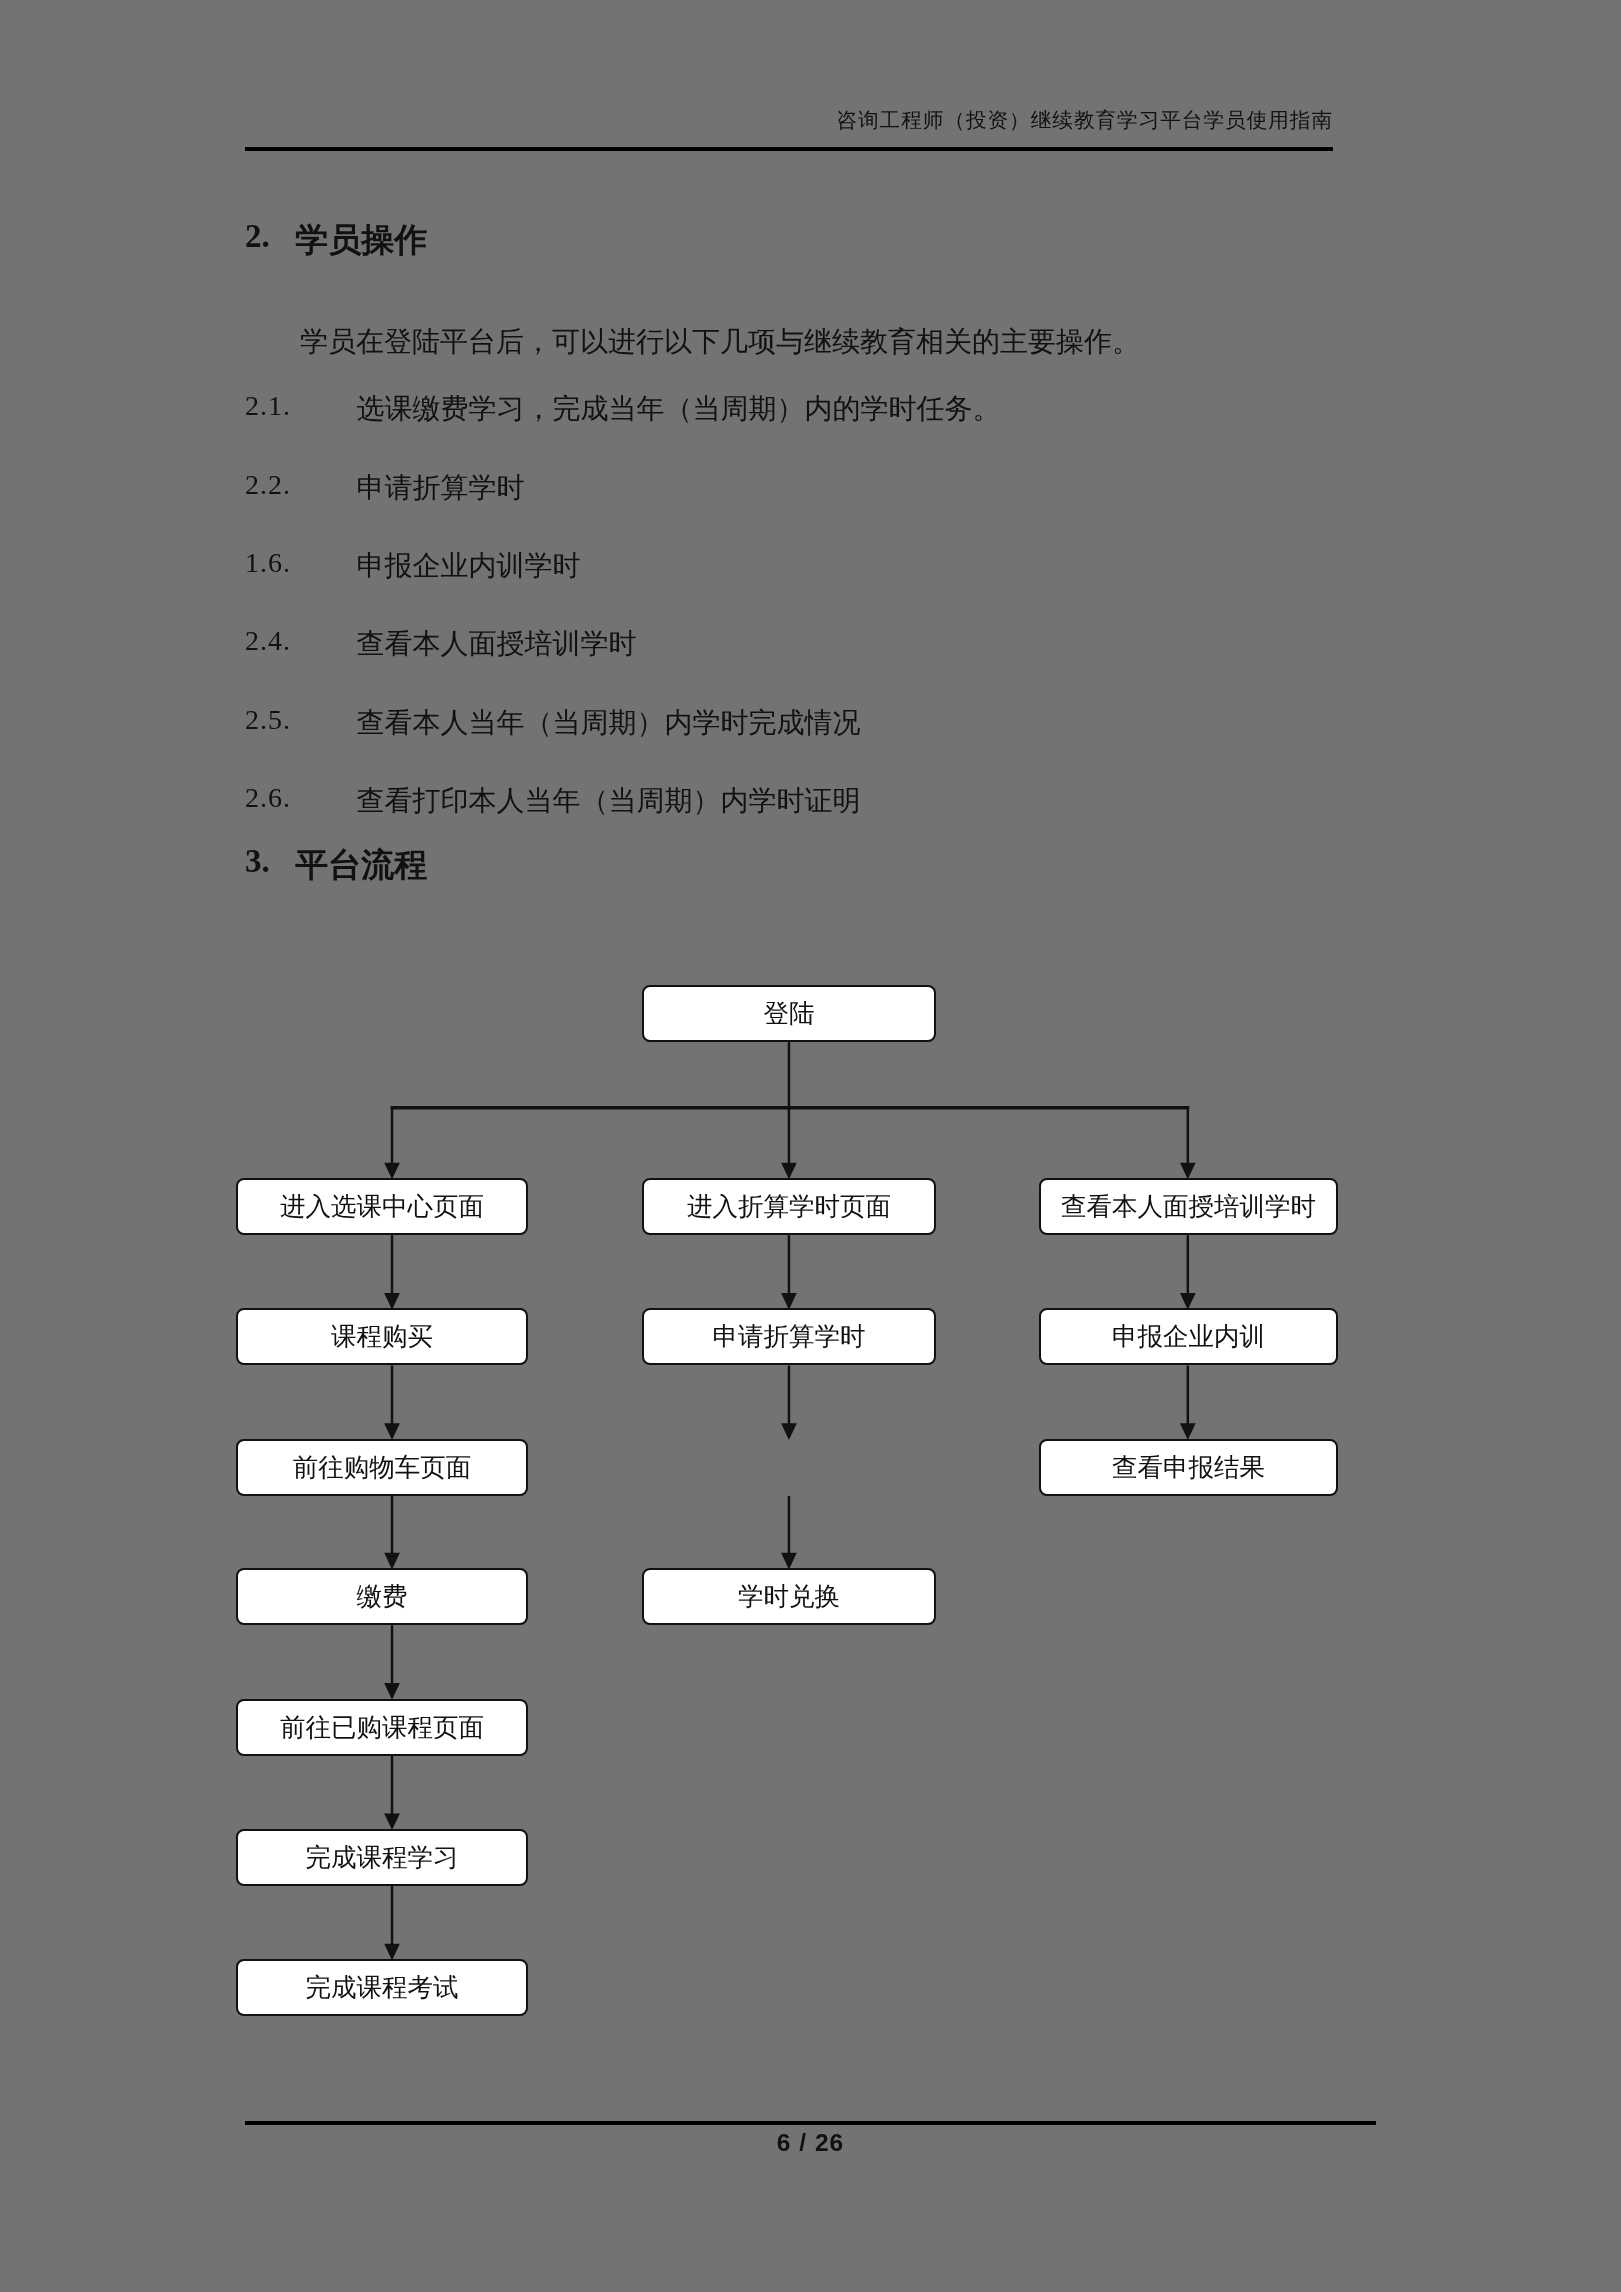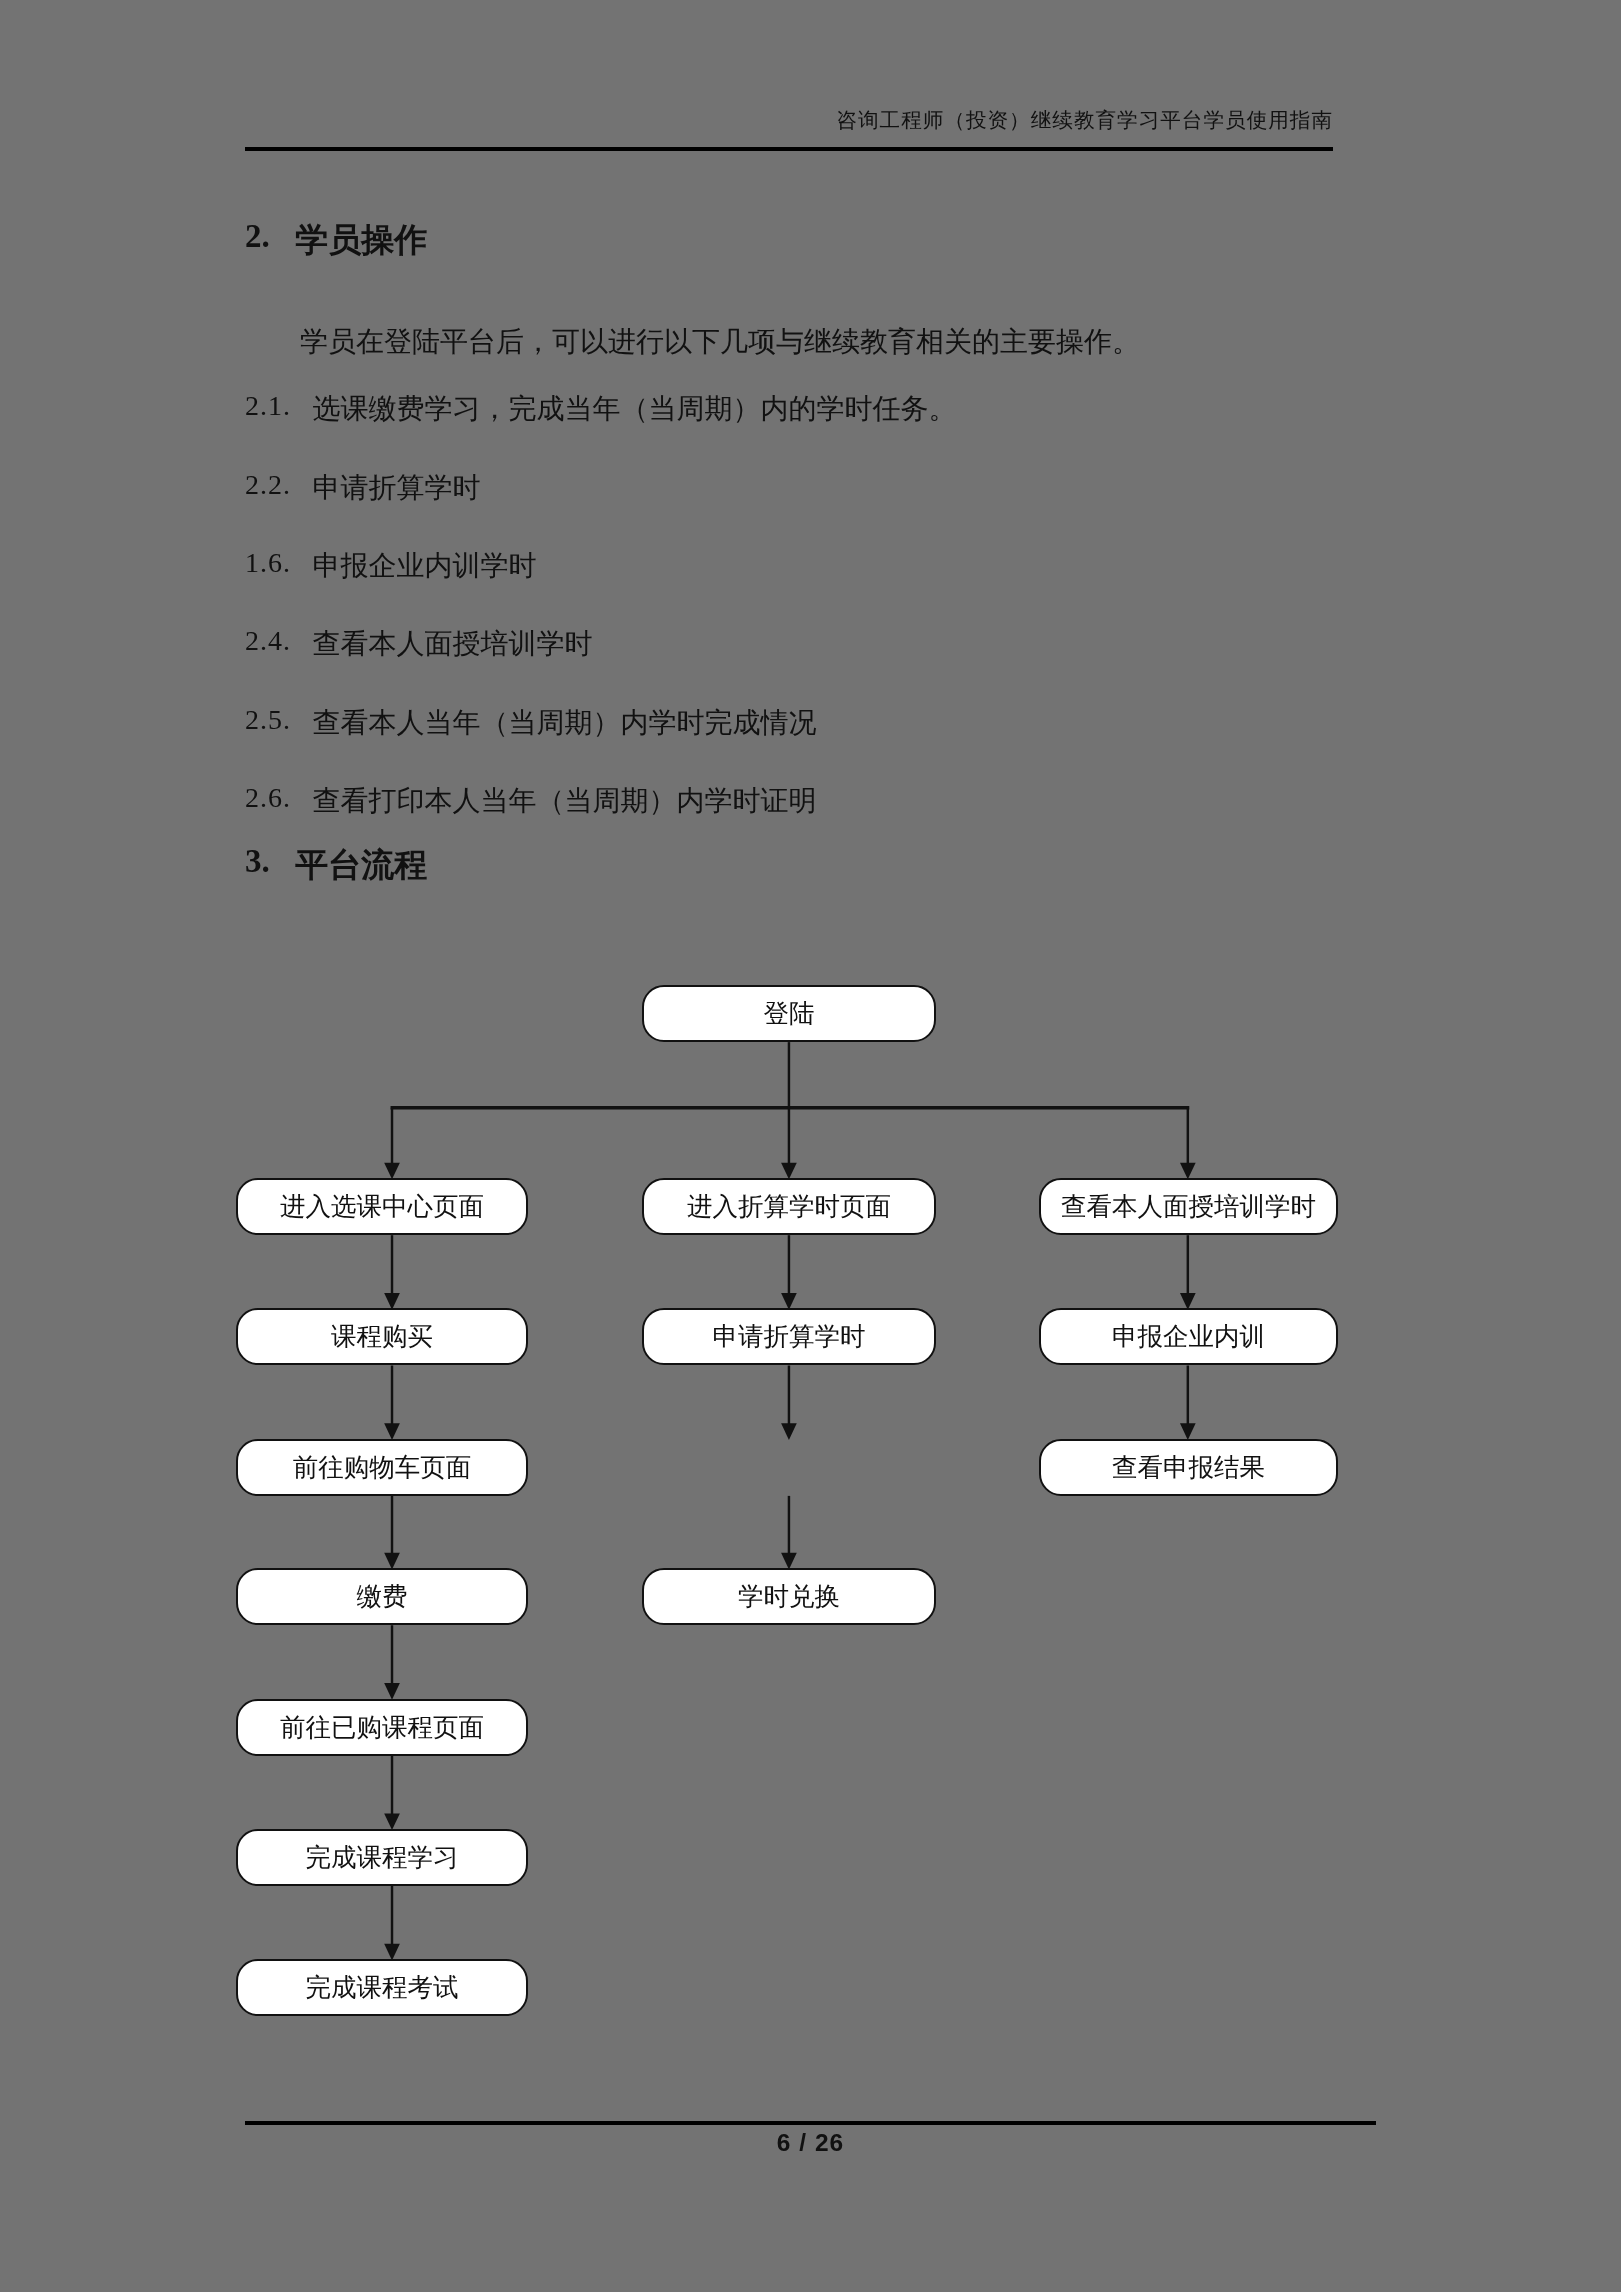--- a/index.html
+++ b/index.html
@@ -43,30 +43,31 @@
     top: 323px;
     font-size: 28px;
     white-space: nowrap;
   }
 
   .list-item {
     left: 245px;
     font-size: 28px;
     display: flex;
     white-space: nowrap;
+    gap: 44px;
   }
   .list-item .item-num { margin-right: 21.6px; letter-spacing: 1px; }
 
   .node {
     position: absolute;
     height: 57px;
     box-sizing: border-box;
     background: #ffffff;
     border: 2.9px solid #111;
-    border-radius: 22px;
+    border-radius: 8px;
     display: flex;
     align-items: center;
     justify-content: center;
     font-size: 25.5px;
     white-space: nowrap;
     z-index: 2;
   }
   .col-l { left: 236px;  width: 292px; }
   .col-m { left: 642px;  width: 294px; }
   .col-r { left: 1039px; width: 299px; }

